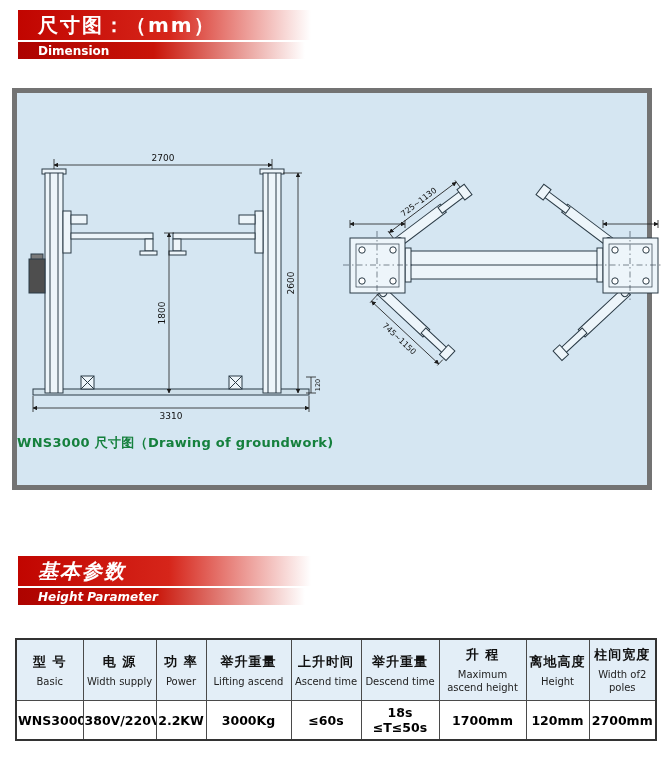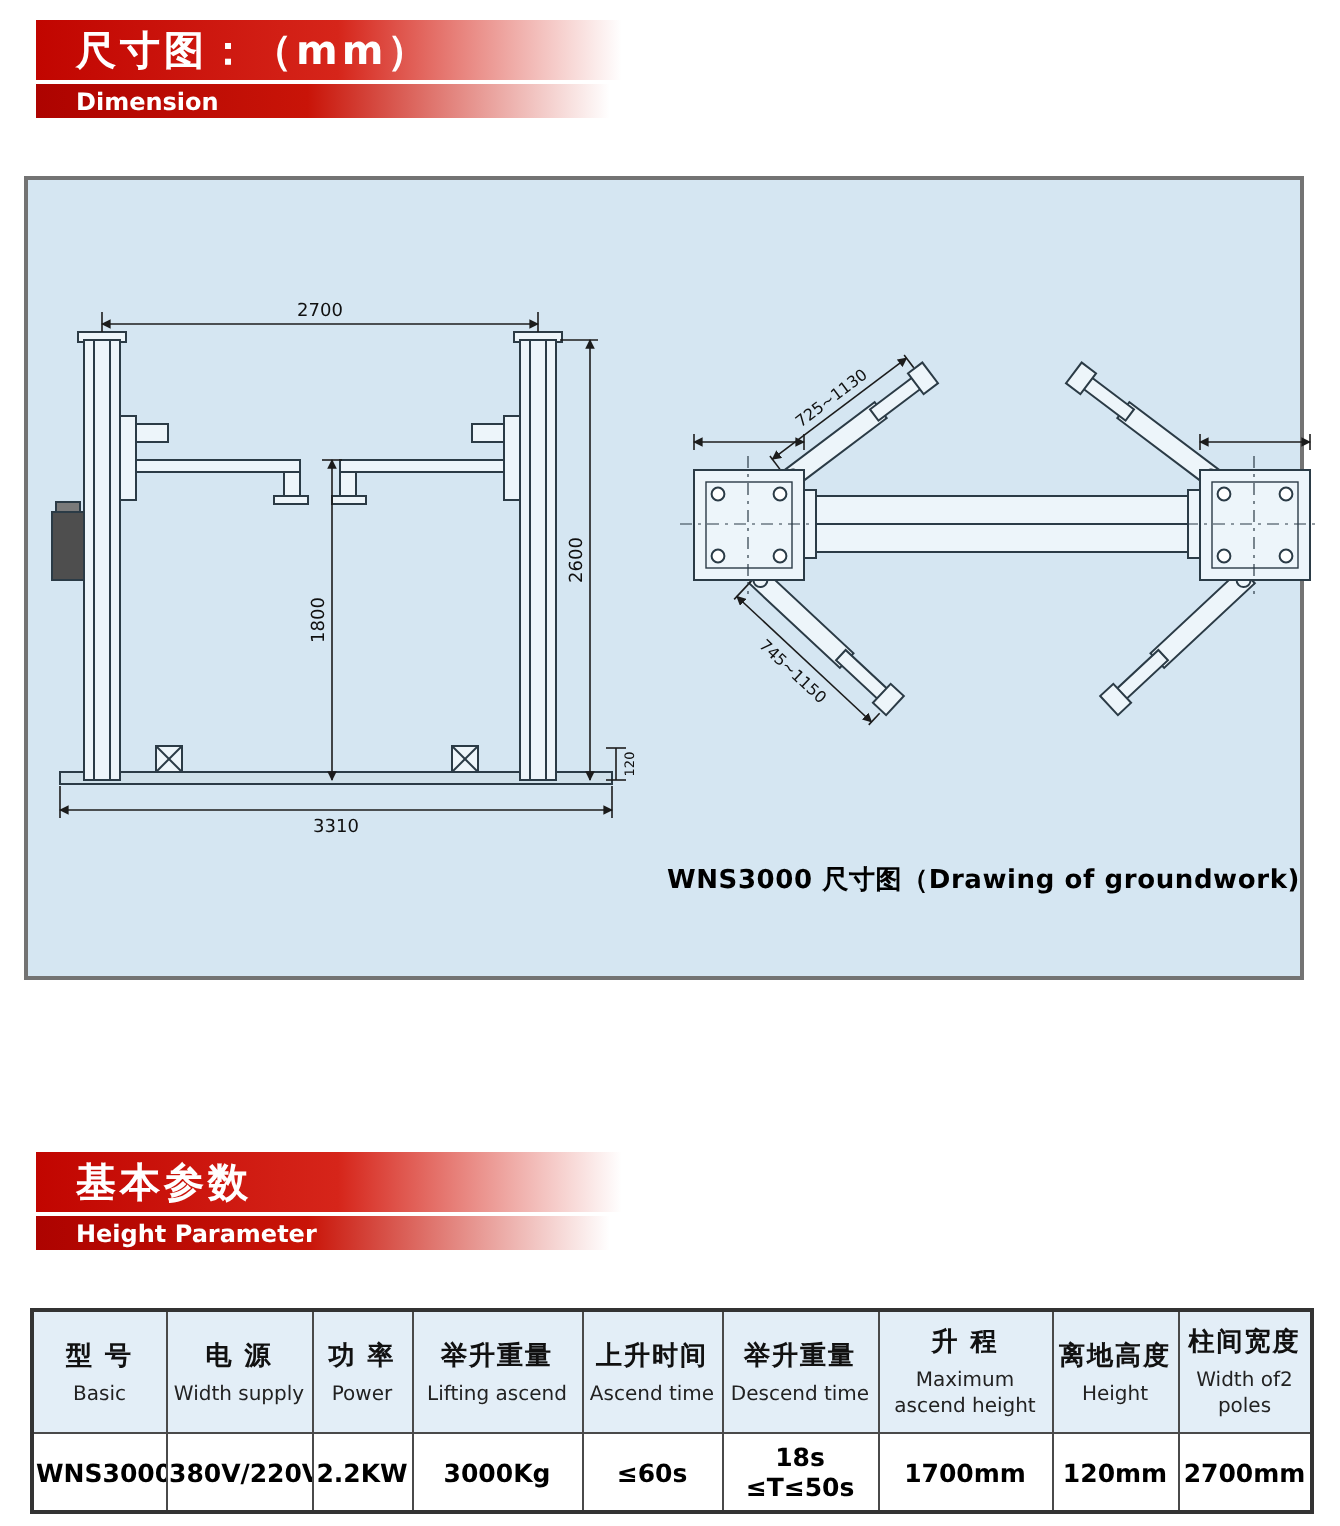--- a/index.html
+++ b/index.html
@@ -3,46 +3,46 @@
 <meta charset="utf-8">
 <style>
   html,body{margin:0;padding:0;}
   body{
     width:670px;height:763px;position:relative;background:#ffffff;
     font-family:"DejaVu Sans","Liberation Sans",sans-serif;
     overflow:hidden;
   }
   .banner{position:absolute;left:18px;width:302px;}
   #banner-dimension{top:10px;}
-  #banner-parameter{top:576px;}
+  #banner-parameter{top:556px;font-style:italic;}
   .banner-cn{
     height:30px;line-height:30px;padding-left:20px;color:#fff;
     font-size:20px;font-weight:bold;letter-spacing:2px;
     background:linear-gradient(90deg,#c10500 0%,#d6251a 50%,rgba(214,37,26,0) 97%);
   }
   .banner-en{
     margin-top:2px;height:17px;line-height:18px;padding-left:20px;color:#fff;
     font-size:12px;font-weight:bold;
     background:linear-gradient(90deg,#ad0300 0%,#c91408 45%,rgba(201,20,8,0) 95%);
   }
   .panel{
     position:absolute;left:12px;top:88px;width:640px;height:402px;
-    background:#d5e6f2;border:2px solid #737373;box-sizing:border-box;
+    background:#d5e6f2;border:5px solid #737373;box-sizing:border-box;
   }
   .panel svg{position:absolute;left:0;top:0;}
   .caption{
-    position:absolute;top:341px;left:0;width:100%;text-align:right;
-    font-size:13px;font-weight:600;color:#000000;letter-spacing:0.3px;
+    position:absolute;top:341px;left:0;width:100%;text-align:left;
+    font-size:13px;font-weight:600;color:#15803d;letter-spacing:0.3px;
   }
   svg text{font-family:"DejaVu Sans",sans-serif;fill:#101010;stroke:none;}
   svg .dim-t{font-size:9px;}
   svg .dim-s{font-size:8px;}
   svg .dim-xs{font-size:6.5px;}
   .param-table{
-    position:absolute;left:15px;top:654px;width:640px;
+    position:absolute;left:15px;top:638px;width:640px;
     border-collapse:collapse;table-layout:fixed;border:2px solid #333;
   }
   .param-table th,.param-table td{border:1px solid #4a4a4a;overflow:hidden;}
   .param-table th{background:#e3eef7;padding:6px 2px;vertical-align:middle;text-align:center;}
   .th-cn{font-size:13px;font-weight:bold;color:#111;letter-spacing:1px;}
   .th-en{font-size:10px;font-weight:normal;color:#222;margin-top:4px;line-height:1.3;}
   .param-table td{
     background:#fff;text-align:center;font-size:12.5px;font-weight:bold;
     height:34px;color:#000;padding:2px 1px;
   }

